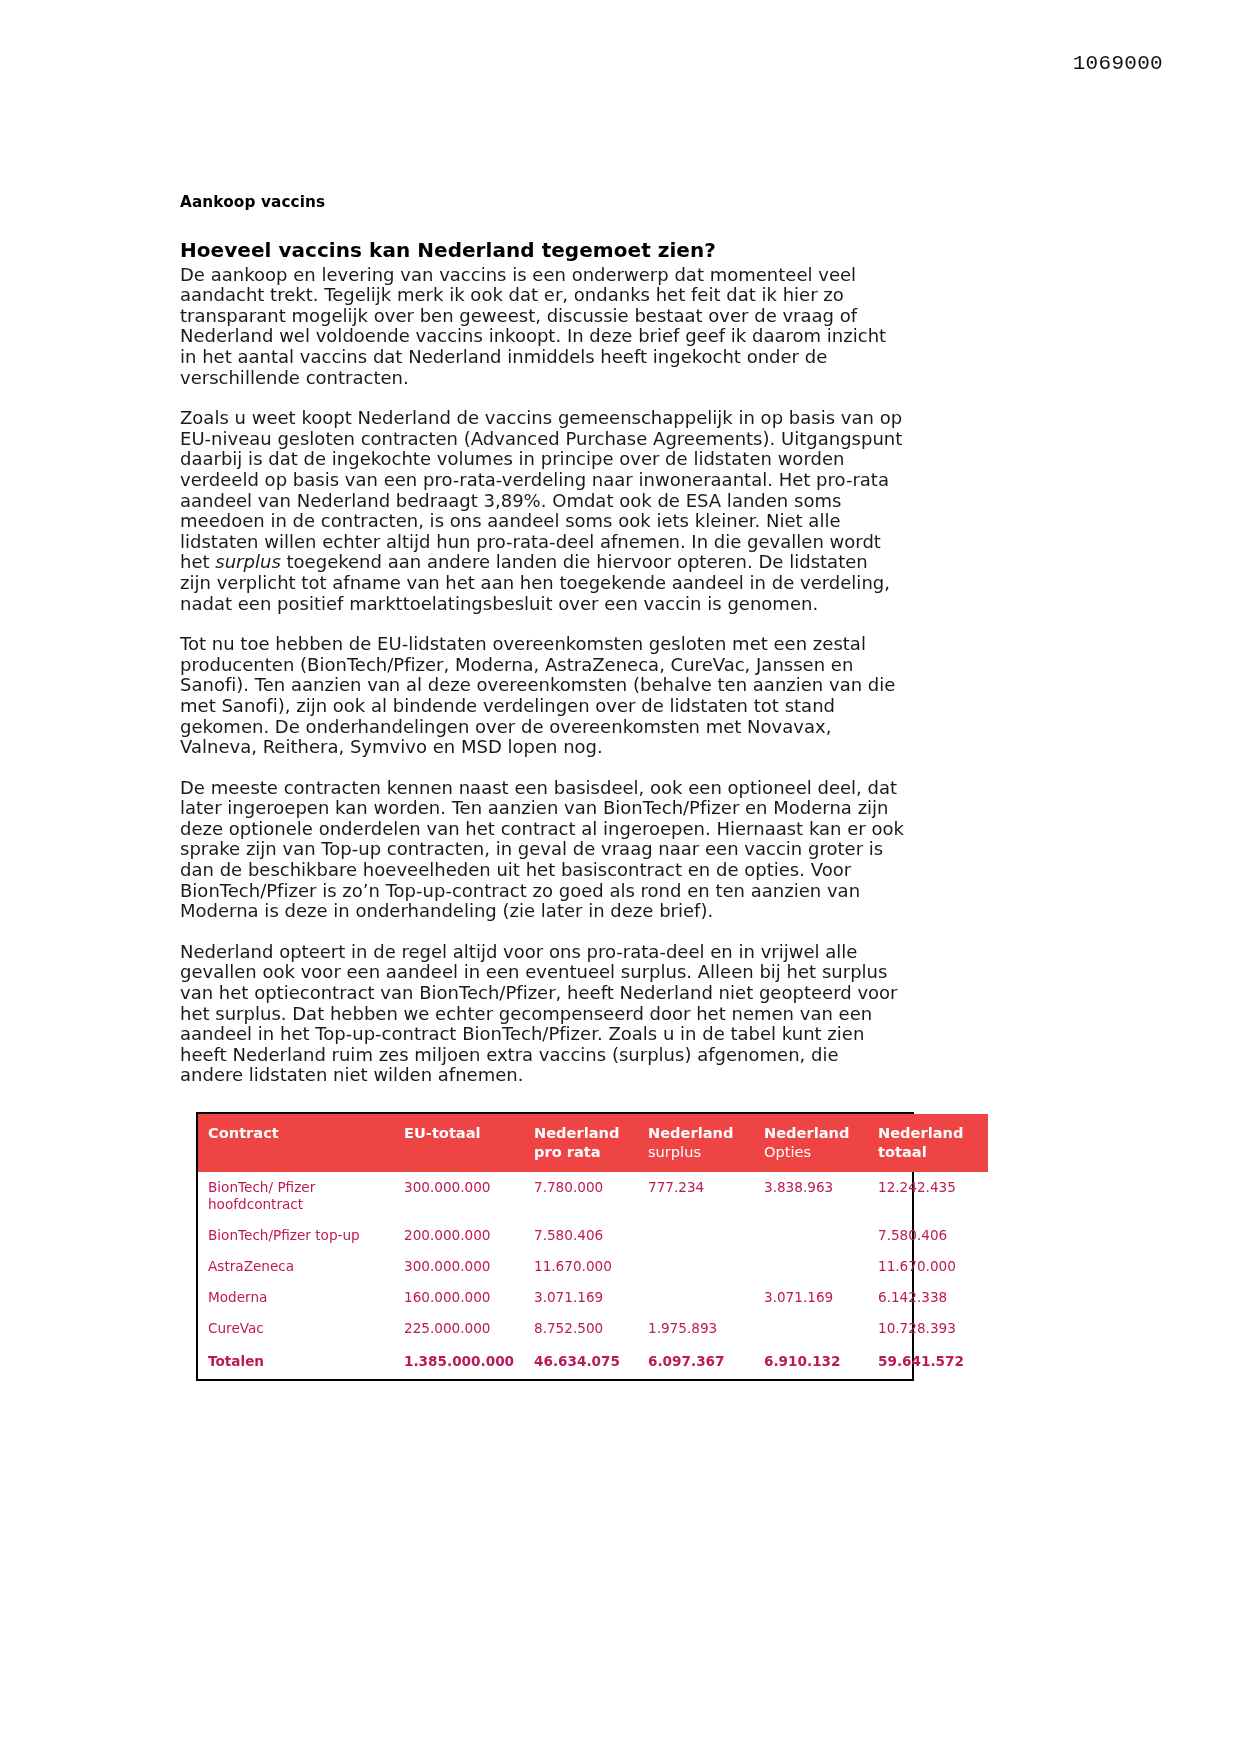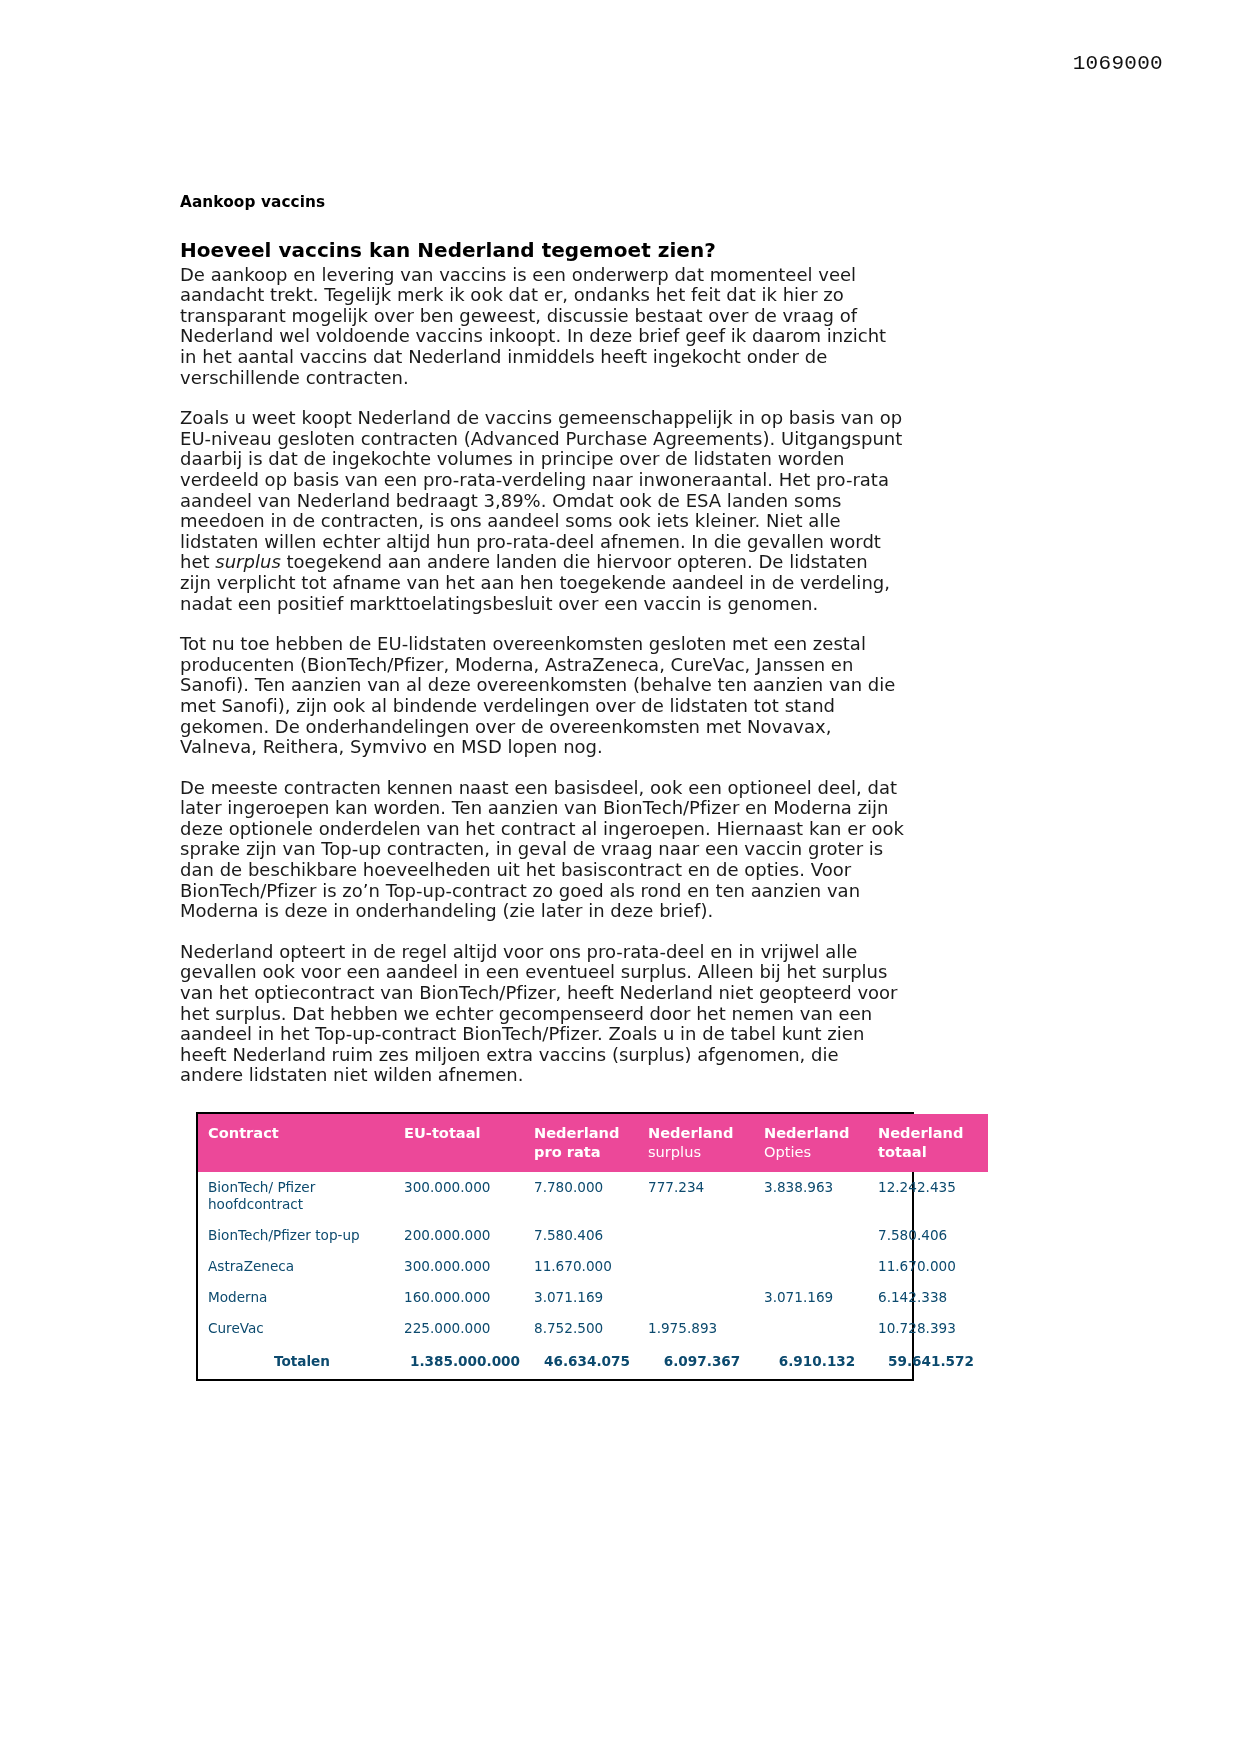--- a/index.html
+++ b/index.html
@@ -86,21 +86,21 @@
   }
 
   table.vaccin-table {
     border-collapse: collapse;
     width: 100%;
     table-layout: fixed;
     font-size: 13.6px;
   }
 
   table.vaccin-table thead th {
-    background: #ec4899;
+    background: #ef4444;
     color: #ffffff;
     text-align: left;
     vertical-align: top;
     padding: 9px 4px 11px 4px;
     font-size: 14.6px;
     line-height: 19px;
     font-weight: bold;
   }
 
   table.vaccin-table thead th .hdr-line2 {
@@ -108,29 +108,28 @@
     font-weight: normal;
   }
   table.vaccin-table thead th.bold2 .hdr-line2 {
     font-weight: bold;
   }
 
   table.vaccin-table tbody td {
     padding: 7px 4px 7px 4px;
     vertical-align: top;
     line-height: 17px;
-    color: #0c4a6e;
+    color: #be185d;
     font-size: 13.6px;
   }
 
   table.vaccin-table tbody tr.totals td {
     font-weight: bold;
     padding-top: 9px;
     padding-bottom: 9px;
-    text-align: center;
   }
 
   .col-contract { width: 188px; padding-left: 10px !important; }
   .col-eu       { width: 122px; }
   .col-pro      { width: 106px; }
   .col-sur      { width: 108px; }
   .col-opt      { width: 106px; }
   .col-tot      { width: 106px; }
 
   th.col-contract { padding-left: 10px !important; }

